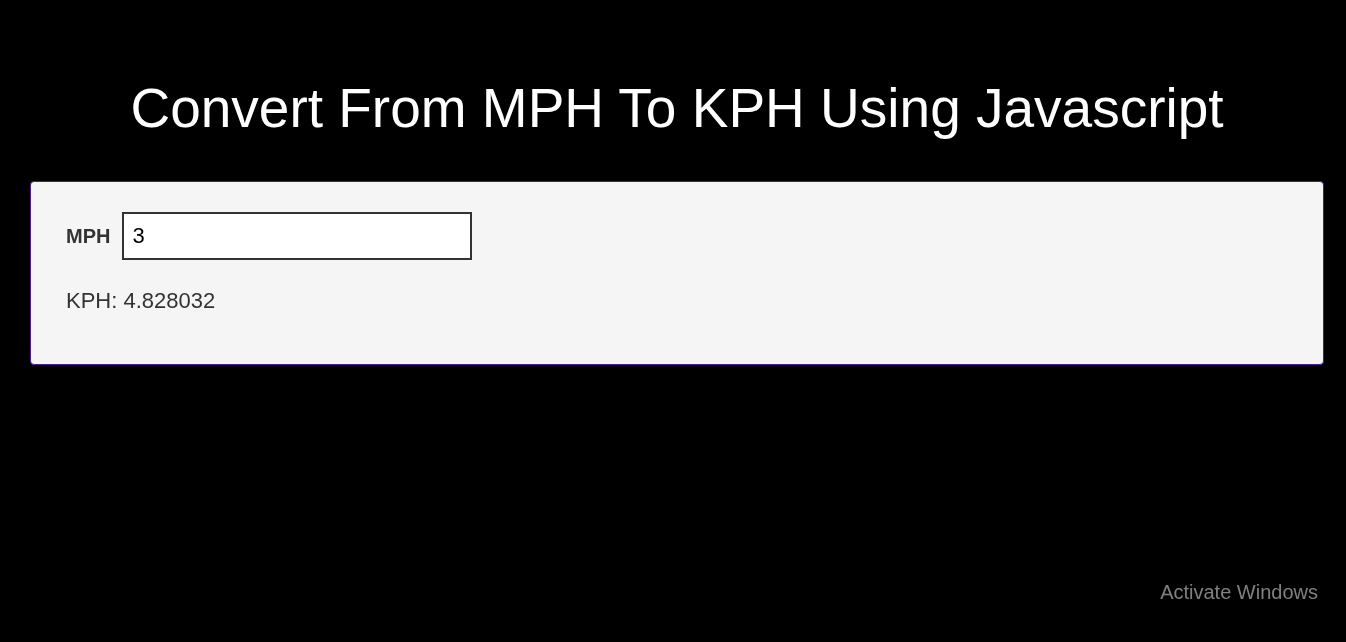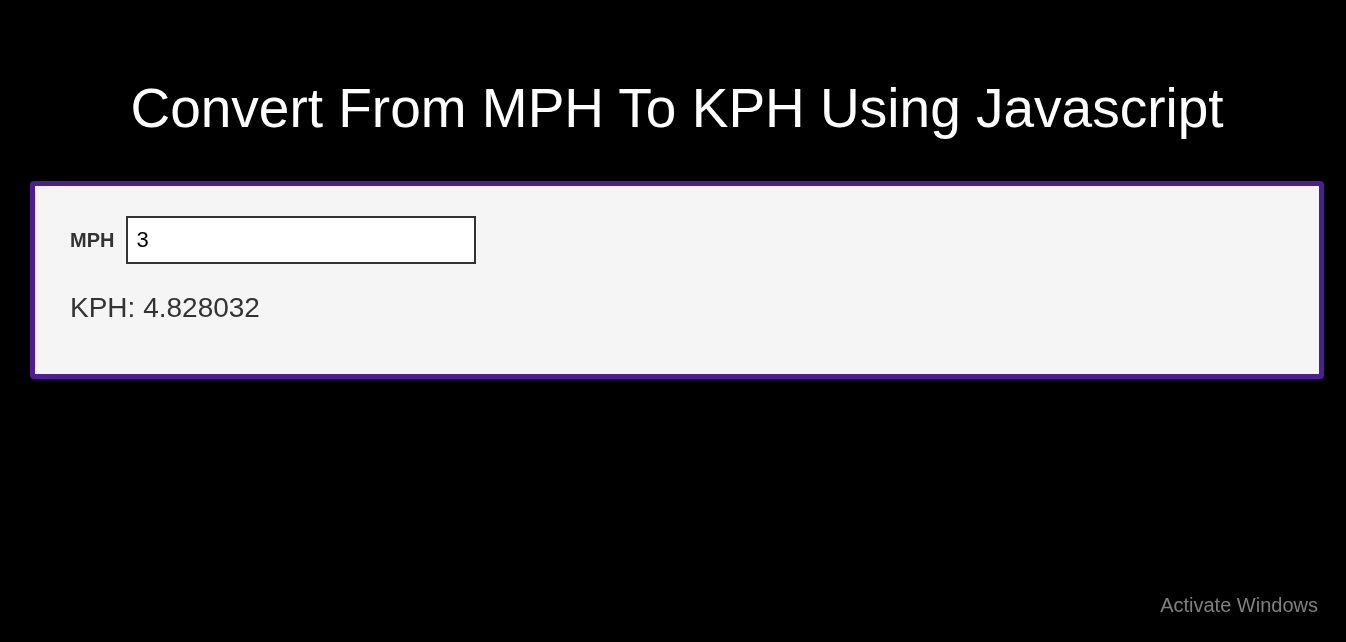--- a/index.html
+++ b/index.html
@@ -21,21 +21,21 @@
     .title {
       color: #ffffff;
       font-size: 55px;
       font-weight: 400;
       text-align: center;
       line-height: 1.2;
       margin-bottom: 40px;
     }
     .panel {
       background-color: #f5f5f5;
-      border: 5px solid #4c1d95;
+      border: 1px solid #4c1d95;
       border-radius: 4px;
       padding: 30px 35px 50px 35px;
       margin: 0 2px;
     }
     .input-row {
       display: flex;
       align-items: center;
       margin-bottom: 28px;
     }
     .input-label {
@@ -47,35 +47,35 @@
     .mph-input {
       width: 350px;
       height: 48px;
       font-size: 22px;
       padding: 4px 8px;
       border: 2px solid #333333;
       background-color: #ffffff;
       font-family: Arial, Helvetica, sans-serif;
     }
     .result {
-      font-size: 28px;
+      font-size: 22px;
       color: #333333;
       font-weight: 400;
     }
     .watermark {
       position: absolute;
       bottom: 24px;
       right: 28px;
       text-align: left;
       color: #6b6b6b;
     }
     .watermark-title {
       font-size: 20px;
       color: #808080;
-      margin-bottom: 1px;
+      margin-bottom: 14px;
     }
     .watermark-sub {
       font-size: 14px;
       color: #707070;
     }
   </style>
 </head>
 <body>
 
 <div class="container">

